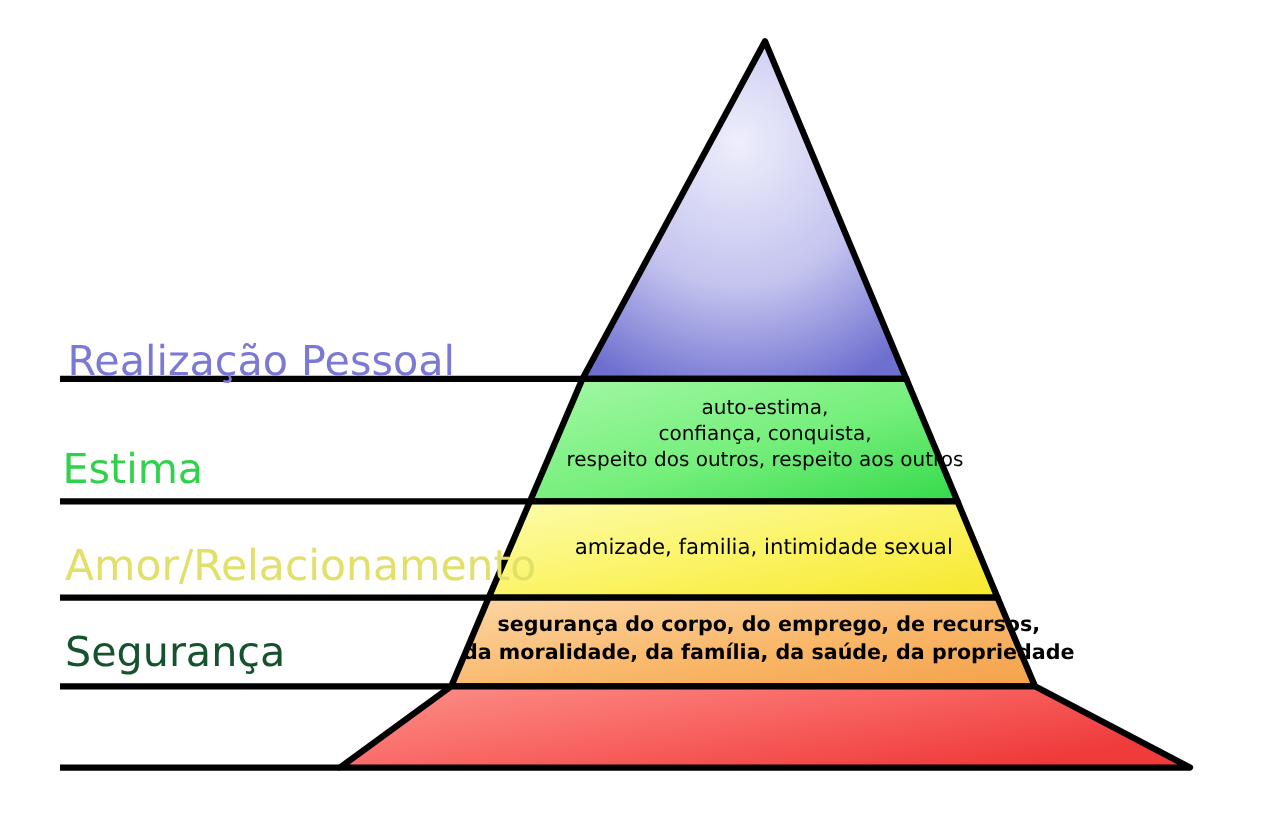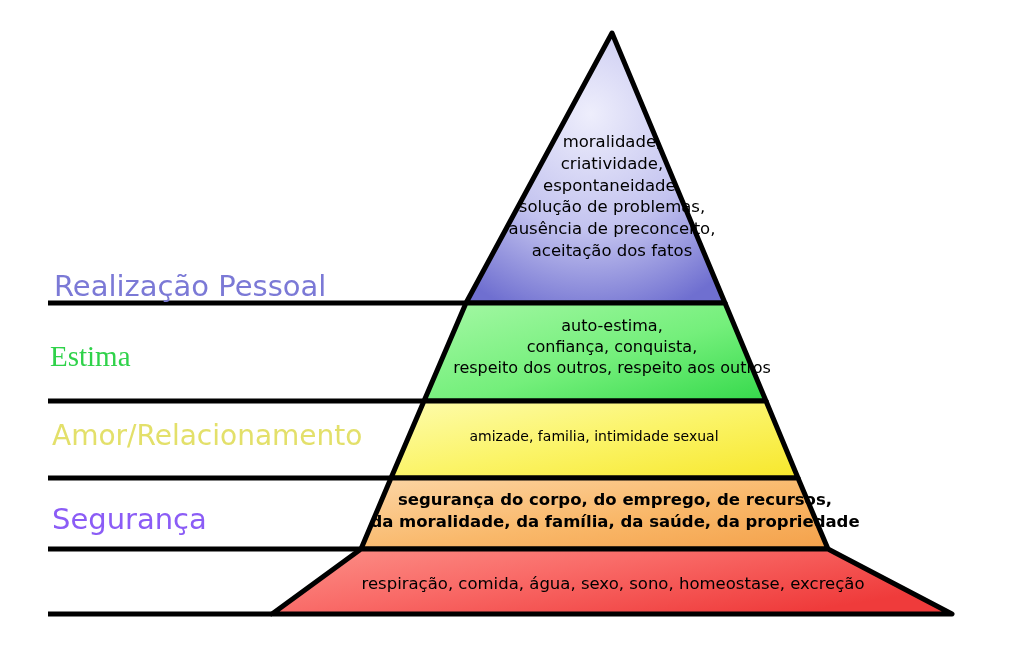--- a/index.html
+++ b/index.html
@@ -40,36 +40,36 @@
     text-align: center;
     color: #000000;
     font-family: "DejaVu Sans", sans-serif;
     line-height: 1.32;
     white-space: pre-line;
     pointer-events: none;
   }
 
   .tier-text.t-self      { left: 440px; top: 131px;  width: 344px; font-size: 16.5px; }
   .tier-text.t-esteem    { left: 386px; top: 315px;  width: 452px; font-size: 16px; }
-  .tier-text.t-love      { left: 329px; top: 427px;  width: 530px; font-size: 14px; }
+  .tier-text.t-love      { left: 346px; top: 427px;  width: 530px; font-size: 17px; }
   .tier-text.t-safety    { left: 296px; top: 489px;  width: 638px; font-size: 16.5px; font-weight: bold; }
   .tier-text.t-physio    { left: 266px; top: 573px;  width: 694px; font-size: 16.5px; }
 
   
   .tier-label {
     position: absolute;
     font-family: "DejaVu Sans", sans-serif;
-    font-size: 29px;
+    font-size: 33px;
     line-height: 1;
     white-space: nowrap;
     text-align: left;
   }
   .tier-label.l-self   { left: 54px;  top: 272px; }
-  .tier-label.l-esteem { left: 50px;  top: 342px; font-family: Liberation Serif, serif; }
-  .tier-label.l-love   { left: 52px;  top: 422px; font-size: 28px; }
+  .tier-label.l-esteem { left: 50px;  top: 358px; }
+  .tier-label.l-love   { left: 52px;  top: 436px; font-size: 34px; }
   .tier-label.l-safety { left: 52px;  top: 505px; }
   .tier-label.l-physio { left: 52px;  top: 579px; }
 </style>
 </head>
 <body style="background: rgb(255, 255, 255);">
 
 <div id="diagram">
 
   <svg class="pyramid-svg" viewBox="0 0 1024 665" xmlns="http://www.w3.org/2000/svg">
     <defs>
@@ -110,40 +110,33 @@
 
     <polygon points="361,549 828,549 952,614 272,614" fill="url(#gradPhysio)" stroke="#000000" stroke-width="5" stroke-linejoin="round"></polygon>
 
     <line x1="48" y1="303" x2="466" y2="303" stroke="#000000" stroke-width="5"></line>
     <line x1="48" y1="401" x2="424" y2="401" stroke="#000000" stroke-width="5"></line>
     <line x1="48" y1="478" x2="391" y2="478" stroke="#000000" stroke-width="5"></line>
     <line x1="48" y1="549" x2="361" y2="549" stroke="#000000" stroke-width="5"></line>
     <line x1="48" y1="614" x2="272" y2="614" stroke="#000000" stroke-width="5"></line>
   </svg>
 
-  <div class="tier-text t-self">moralidade,
-criatividade,
-espontaneidade,
-solução de problemas,
-ausência de preconceito,
-aceitação dos fatos</div>
 
   <div class="tier-text t-esteem">auto-estima,
 confiança, conquista,
 respeito dos outros, respeito aos outros</div>
 
   <div class="tier-text t-love">amizade, familia, intimidade sexual</div>
 
   <div class="tier-text t-safety">segurança do corpo, do emprego, de recursos,
 da moralidade, da família, da saúde, da propriedade</div>
 
-  <div class="tier-text t-physio">respiração, comida, água, sexo, sono, homeostase, excreção</div>
 
   <div class="tier-label l-self" style="color: rgb(123, 121, 214);">Realização Pessoal</div>
 
   <div class="tier-label l-esteem" style="color: rgb(47, 210, 74);">Estima</div>
 
   <div class="tier-label l-love" style="color: rgb(227, 224, 106);">Amor/Relacionamento</div>
 
-  <div class="tier-label l-safety" style="color: #8b5cf6;">Segurança</div>
+  <div class="tier-label l-safety" style="color: #14532d;">Segurança</div>
 
 
 </div>
 
 </body></html>

